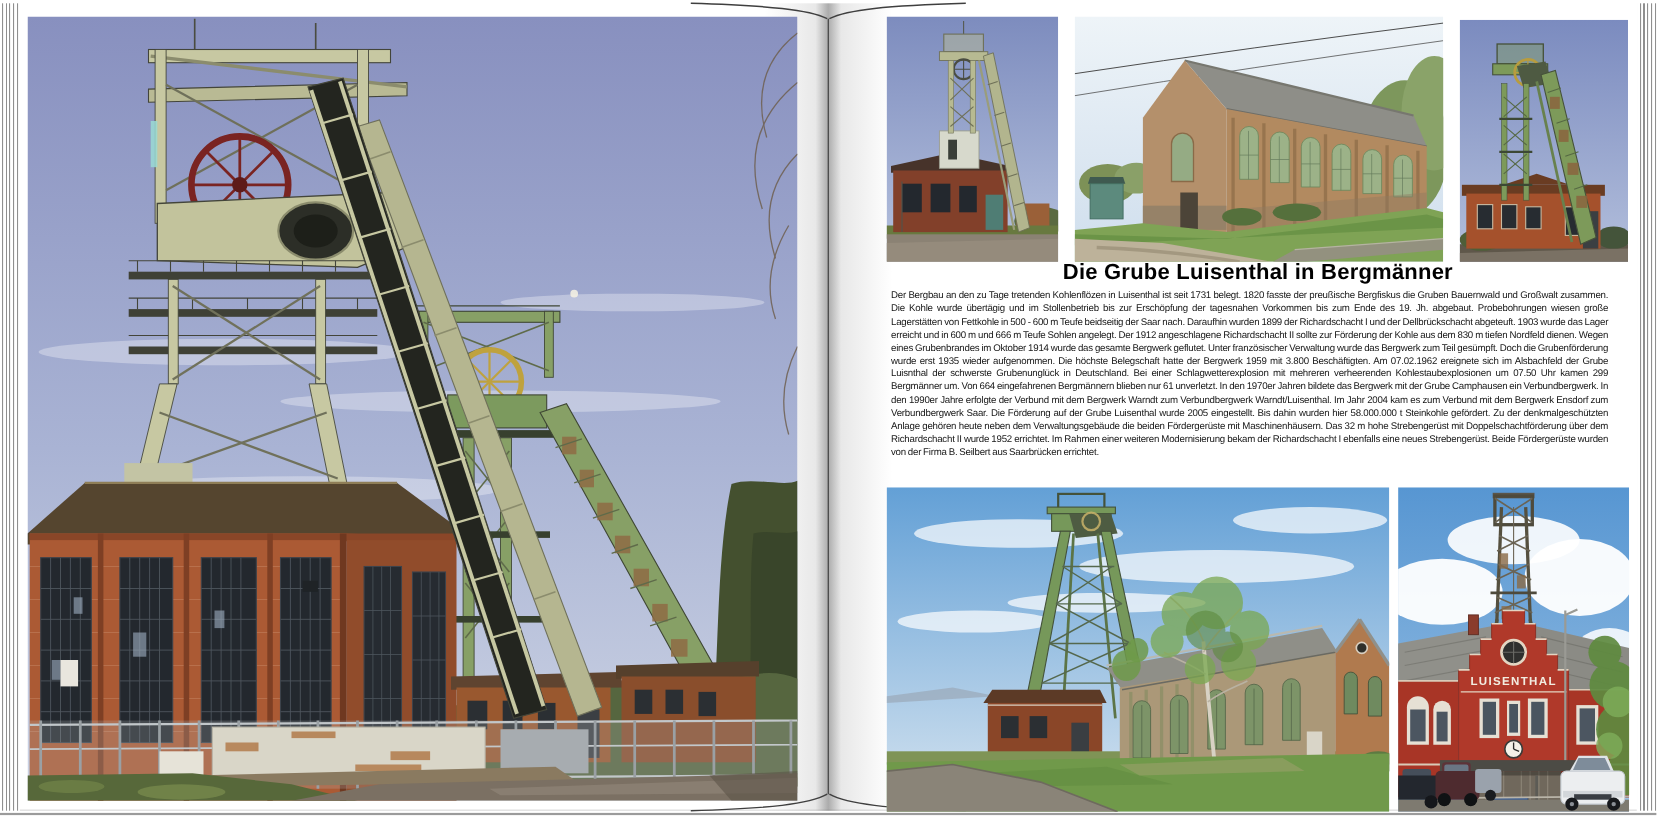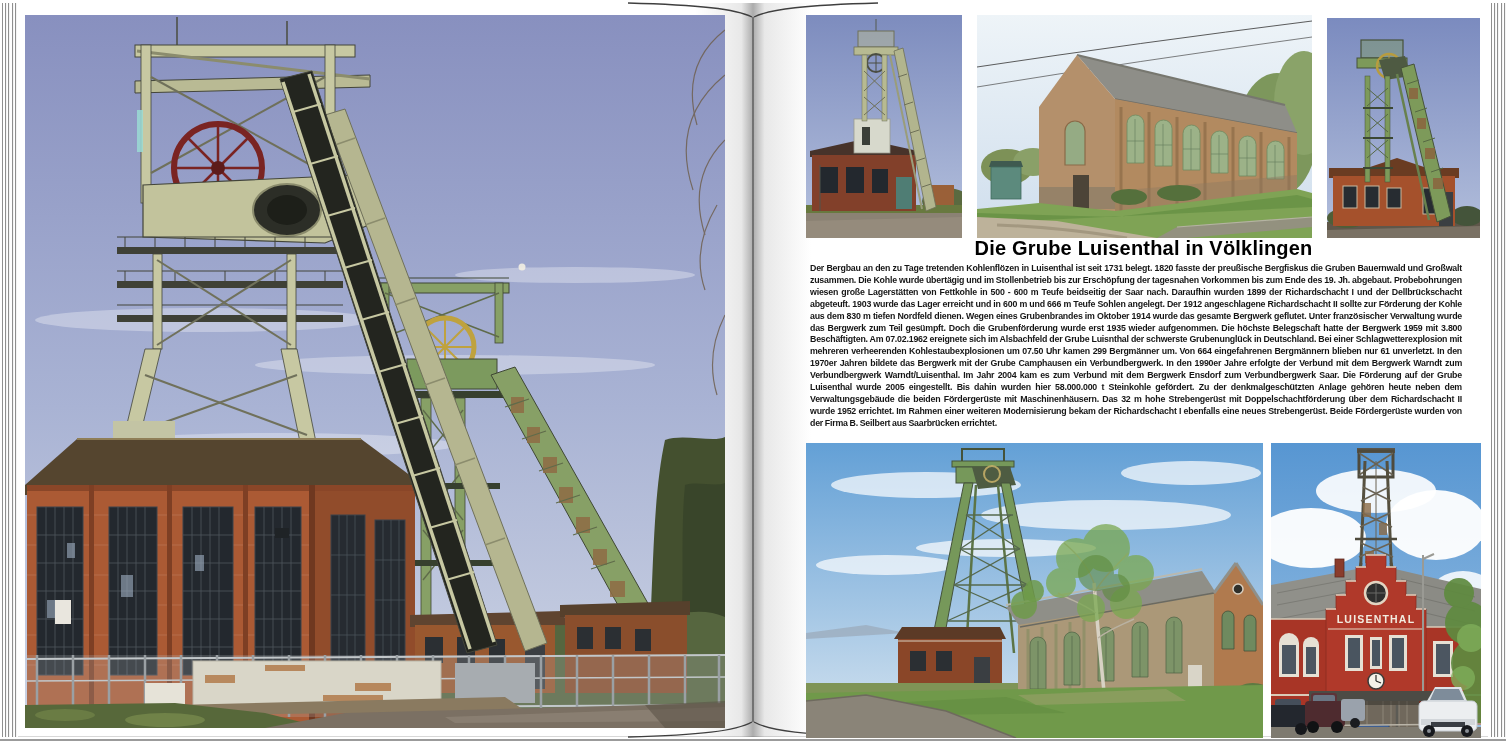--- a/index.html
+++ b/index.html
@@ -22,40 +22,40 @@
   #photo-left-main{left:25px;top:15px;}
   #photo-a{left:806px;top:15px;}
   #photo-b{left:977px;top:15px;}
   #photo-c{left:1327px;top:18px;}
   #photo-d{left:806px;top:443px;}
   #photo-e{left:1271px;top:443px;}
   
   .page-title{position:absolute;left:806px;top:237px;width:675px;text-align:center;
     font-size:20px;font-weight:bold;color:#000;letter-spacing:.2px;white-space:nowrap;}
   .body-text{position:absolute;left:810px;top:263px;width:652px;
-    font-size:8.8px;line-height:11.9px;font-weight:bold;color:#161616;
+    font-size:8.8px;line-height:11.9px;font-weight:normal;color:#161616;
     letter-spacing:-0.2px;word-spacing:-0.5px;text-align:justify;hyphens:none;}
 </style>
 </head>
 <body>
 
 <div class="edge-stack edge-left"></div>
 <div class="edge-stack edge-right"></div>
 <div class="bottom-edge2"></div>
 <div class="bottom-edge"></div>
 <div class="gutter"></div>
 <svg class="spine-svg" width="1506" height="744">
   <path d="M 628 3 C 700 5 736 9 752 17" fill="none" stroke="#3f3f3f" stroke-width="1.3"></path>
   <path d="M 878 3 C 806 5 770 9 754 17" fill="none" stroke="#3f3f3f" stroke-width="1.3"></path>
   <path d="M 628 737 C 700 735 736 731 752 722" fill="none" stroke="#3f3f3f" stroke-width="1.3"></path>
   <path d="M 878 737 C 806 735 770 731 754 722" fill="none" stroke="#3f3f3f" stroke-width="1.3"></path>
   <line x1="753" y1="17" x2="753" y2="722" stroke="#4a4a4a" stroke-width="1.2"></line>
 </svg>
 
-<div class="page-title">Die Grube Luisenthal in Völklingen</div>
+<div class="page-title">Die Grube Luisenthal in Bergmänner</div>
 <div class="body-text">Der Bergbau an den zu Tage tretenden Kohlenflözen in Luisenthal ist seit 1731 belegt. 1820 fasste der preußische Bergfiskus die Gruben Bauernwald und Großwalt zusammen. Die Kohle wurde übertägig und im Stollenbetrieb bis zur Erschöpfung der tagesnahen Vorkommen bis zum Ende des 19. Jh. abgebaut. Probebohrungen wiesen große Lagerstätten von Fettkohle in 500 - 600 m Teufe beidseitig der Saar nach. Daraufhin wurden 1899 der Richardschacht I und der Dellbrückschacht abgeteuft. 1903 wurde das Lager erreicht und in 600 m und 666 m Teufe Sohlen angelegt. Der 1912 angeschlagene Richardschacht II sollte zur Förderung der Kohle aus dem 830 m tiefen Nordfeld dienen. Wegen eines Grubenbrandes im Oktober 1914 wurde das gesamte Bergwerk geflutet. Unter französischer Verwaltung wurde das Bergwerk zum Teil gesümpft. Doch die Grubenförderung wurde erst 1935 wieder aufgenommen. Die höchste Belegschaft hatte der Bergwerk 1959 mit 3.800 Beschäftigten. Am 07.02.1962 ereignete sich im Alsbachfeld der Grube Luisnthal der schwerste Grubenunglück in Deutschland. Bei einer Schlagwetterexplosion mit mehreren verheerenden Kohlestaubexplosionen um 07.50 Uhr kamen 299 Bergmänner um. Von 664 eingefahrenen Bergmännern blieben nur 61 unverletzt. In den 1970er Jahren bildete das Bergwerk mit der Grube Camphausen ein Verbundbergwerk. In den 1990er Jahre erfolgte der Verbund mit dem Bergwerk Warndt zum Verbundbergwerk Warndt/Luisenthal. Im Jahr 2004 kam es zum Verbund mit dem Bergwerk Ensdorf zum Verbundbergwerk Saar. Die Förderung auf der Grube Luisenthal wurde 2005 eingestellt. Bis dahin wurden hier 58.000.000 t Steinkohle gefördert. Zu der denkmalgeschützten Anlage gehören heute neben dem Verwaltungsgebäude die beiden Fördergerüste mit Maschinenhäusern. Das 32 m hohe Strebengerüst mit Doppelschachtförderung über dem Richardschacht II wurde 1952 errichtet. Im Rahmen einer weiteren Modernisierung bekam der Richardschacht I ebenfalls eine neues Strebengerüst. Beide Fördergerüste wurden von der Firma B. Seilbert aus Saarbrücken errichtet.</div>
 
 <svg id="photo-left-main" class="photo" width="700" height="713" viewBox="0 0 700 713">
   <defs>
     <linearGradient id="lmSky" x1="0" y1="0" x2="0" y2="1">
       <stop offset="0" stop-color="#8890bf"></stop>
         <stop offset=".55" stop-color="#a9b3d4"></stop>
         <stop offset="1" stop-color="#cdd4e4"></stop>
     </linearGradient>
   </defs>

